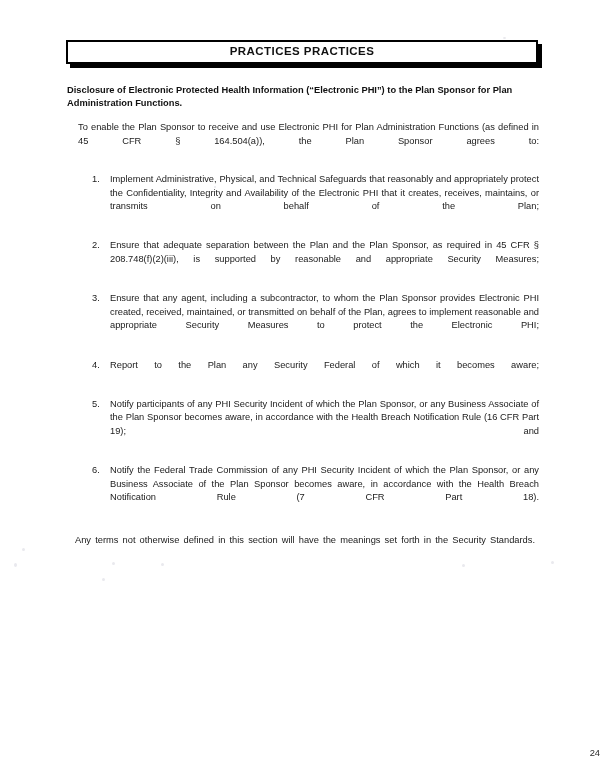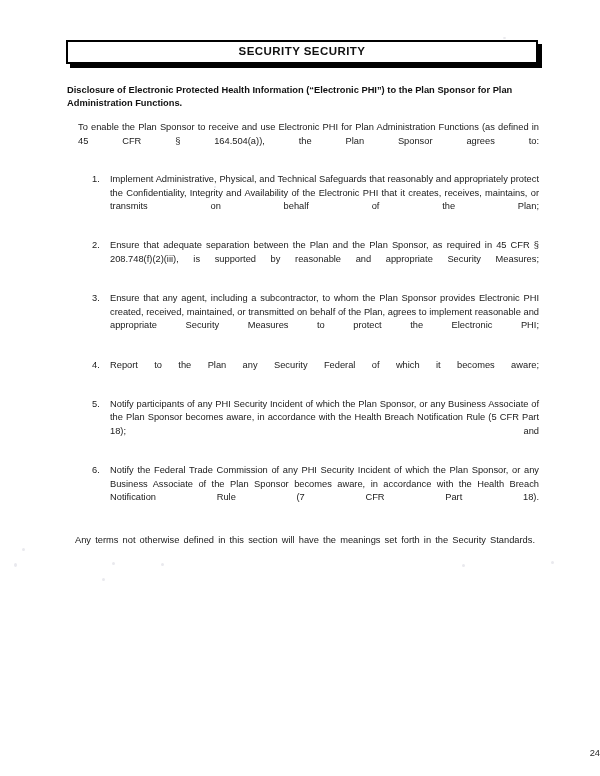--- a/index.html
+++ b/index.html
@@ -164,21 +164,21 @@
   }
 </style>
 </head>
 <body>
 
 <div class="page">
 
   <div class="title-banner-wrap">
     <div class="title-banner-shadow"></div>
     <div class="title-banner">
-      <span class="title-banner-text">SECURITY SECURITY</span>
+      <span class="title-banner-text">PRACTICES PRACTICES</span>
     </div>
   </div>
 
   <div class="content">
 
     <p class="subheading">Disclosure of Electronic Protected Health Information (“Electronic PHI”) to the Plan Sponsor for Plan Administration Functions.</p>
 
     <p class="intro-para">To enable the Plan Sponsor to receive and use Electronic PHI for Plan Administration Functions (as defined in 45 CFR § 164.504(a)), the Plan Sponsor agrees to:</p>
 
     <ol class="num-list">
@@ -198,21 +198,21 @@
         <span class="num-text">Ensure that any agent, including a subcontractor, to whom the Plan Sponsor provides Electronic PHI created, received, maintained, or transmitted on behalf of the Plan, agrees to implement reasonable and appropriate Security Measures to protect the Electronic PHI;</span>
       </li>
 
       <li class="num-item">
         <span class="num-marker">4.</span>
         <span class="num-text">Report to the Plan any Security Federal of which it becomes aware;</span>
       </li>
 
       <li class="num-item">
         <span class="num-marker">5.</span>
-        <span class="num-text">Notify participants of any PHI Security Incident of which the Plan Sponsor, or any Business Associate of the Plan Sponsor becomes aware, in accordance with the Health Breach Notification Rule (5 CFR Part 18); and</span>
+        <span class="num-text">Notify participants of any PHI Security Incident of which the Plan Sponsor, or any Business Associate of the Plan Sponsor becomes aware, in accordance with the Health Breach Notification Rule (16 CFR Part 19); and</span>
       </li>
 
       <li class="num-item">
         <span class="num-marker">6.</span>
         <span class="num-text">Notify the Federal Trade Commission of any PHI Security Incident of which the Plan Sponsor, or any Business Associate of the Plan Sponsor becomes aware, in accordance with the Health Breach Notification Rule (7 CFR Part 18).</span>
       </li>
 
     </ol>
 
     <p class="closing-para">Any terms not otherwise defined in this section will have the meanings set forth in the Security Standards.</p>

